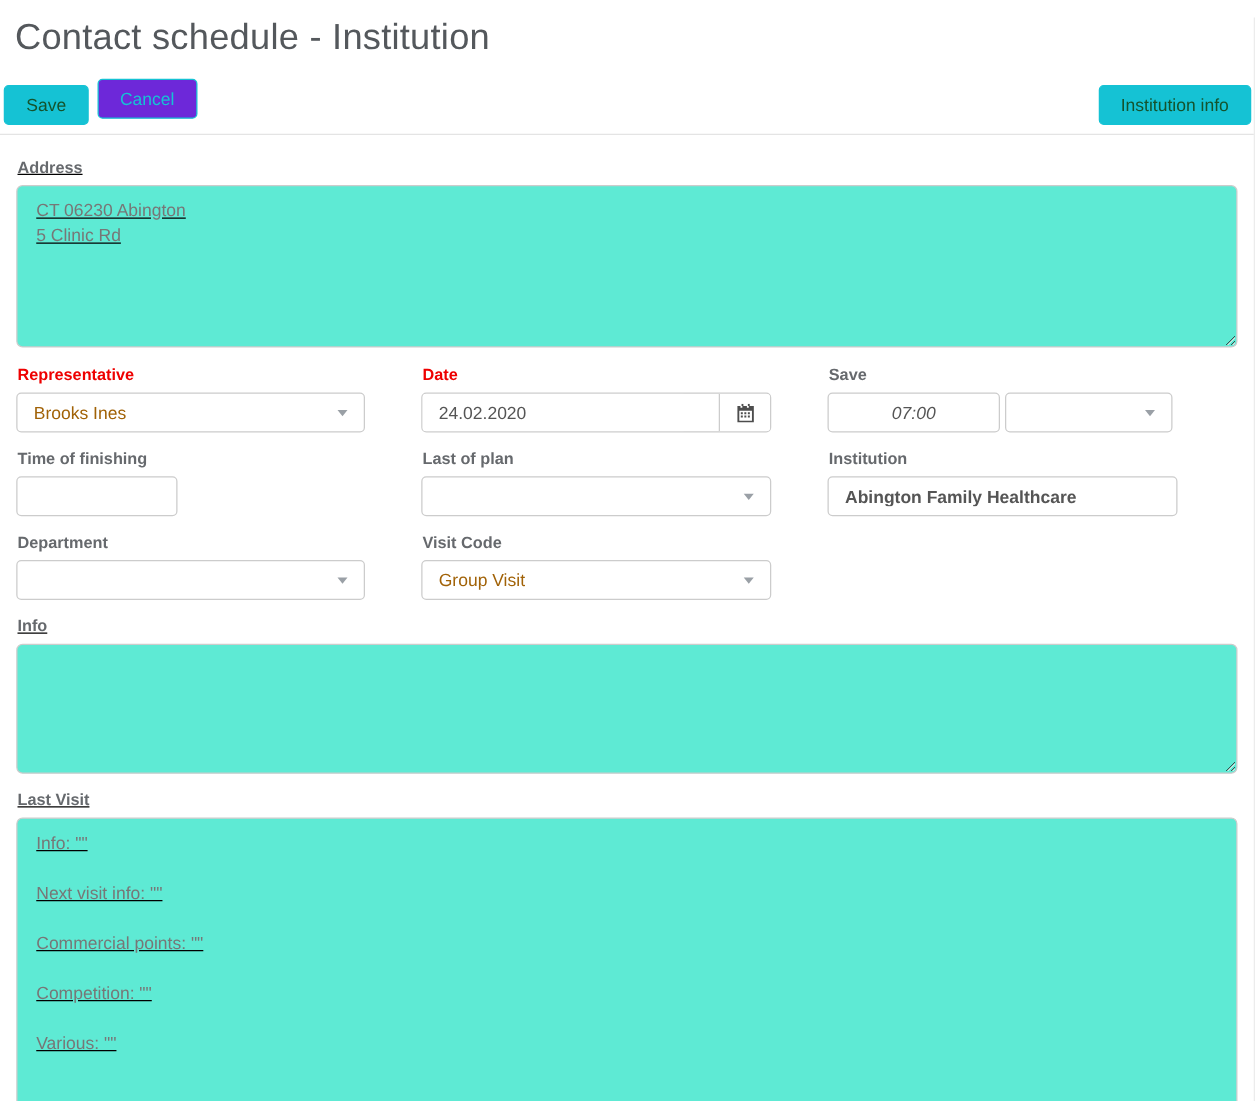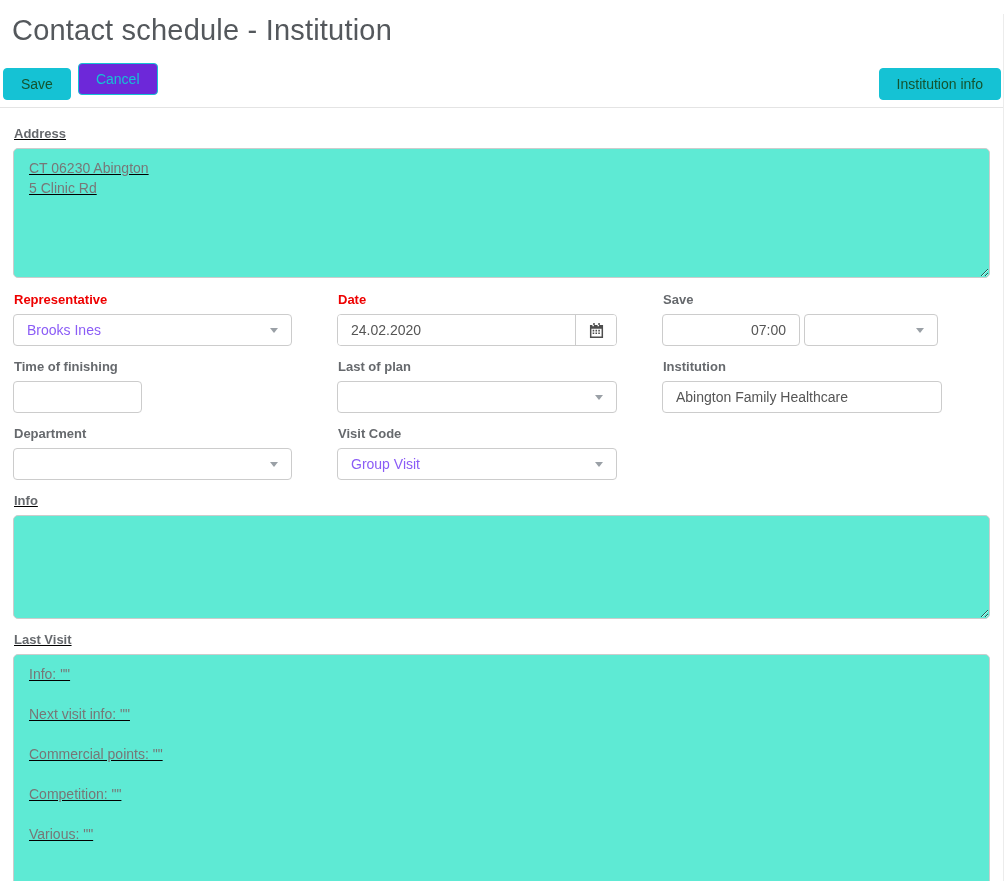--- a/index.html
+++ b/index.html
@@ -96,21 +96,21 @@
   .select {
     position: relative;
     height: 32px;
     border: 1px solid #ccc;
     border-radius: 4px;
     background: #fff;
     display: flex;
     align-items: center;
     padding: 0 28px 0 13px;
     font-size: 14px;
-    color: #8b5cf6;
+    color: #a16207;
     cursor: pointer;
   }
   .caret {
     position: absolute;
     right: 13px;
     top: 13px;
     width: 0; height: 0;
     border-left: 4px solid transparent;
     border-right: 4px solid transparent;
     border-top: 5px solid #9aa0a6;
@@ -121,21 +121,21 @@
     border: 1px solid #ccc;
     border-radius: 4px;
     padding: 0 13px;
     font-family: inherit;
     font-size: 14px;
     color: #555;
     background: #fff;
     outline: none;
   }
   .tof-input { width: 129px; border-radius: 5px; border-color: #d2d2d2; }
-  .institution-input { width: 280px; border-radius: 5px; border-color: #d2d2d2; color: #777; }
+  .institution-input { width: 280px; border-radius: 5px; border-color: #d2d2d2; color: #777; font-weight: bold; }
 
   .input-group {
     display: flex;
     width: 280px;
     height: 32px;
     border: 1px solid #ccc;
     border-radius: 4px;
     background: #fff;
     overflow: hidden;
     gap: 28px;
@@ -156,21 +156,21 @@
     border-left: 1px solid #ccc;
     background: #fff;
     display: flex;
     align-items: center;
     justify-content: center;
     cursor: pointer;
     padding: 0;
   }
 
   .time-row { display: flex; gap: 4px; width: 276px; }
-  .time-input { width: 138px; text-align: right; color: #666; border-color: #d2d2d2; border-radius: 5px; }
+  .time-input { width: 138px; text-align: center; color: #666; border-color: #d2d2d2; border-radius: 5px; font-style: italic; }
   .time-period-select { flex: 1; }
 </style>
 </head>
 <body>
 
 <div class="page">
 
   <h1 class="page-title">Contact schedule - Institution</h1>
 
   <div class="toolbar">

